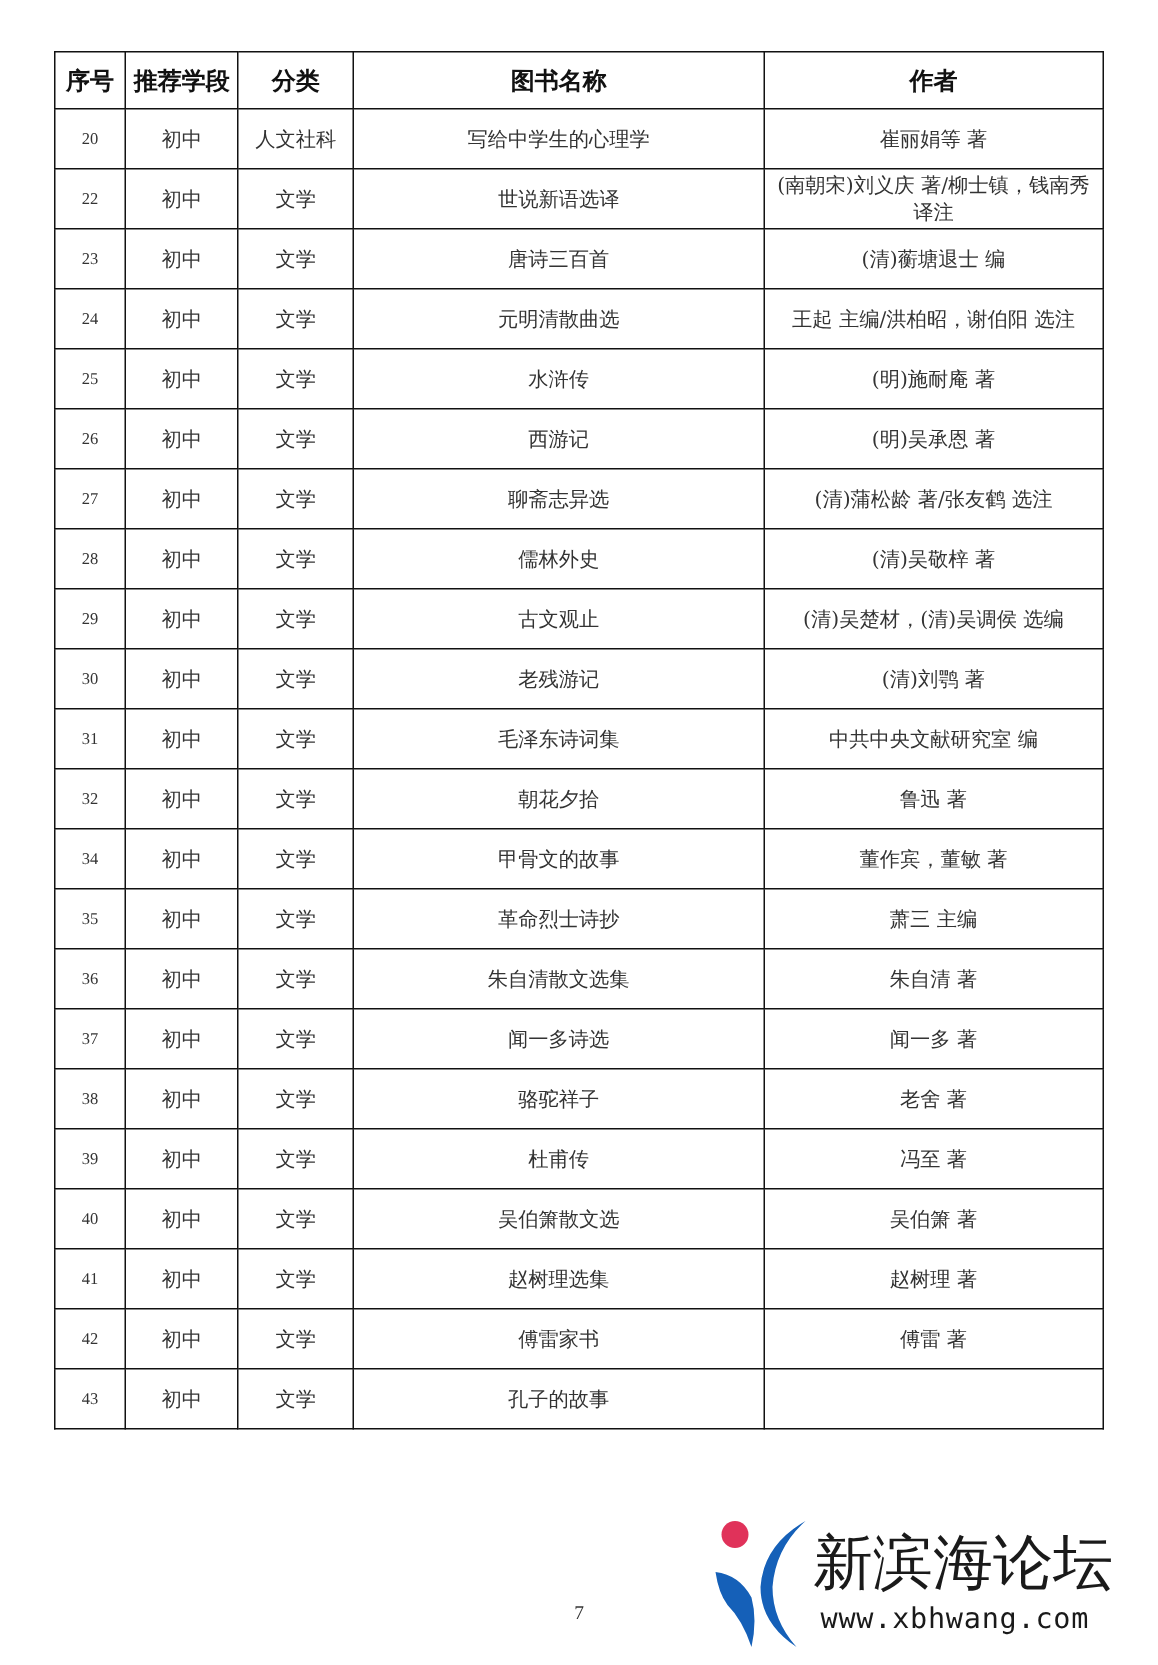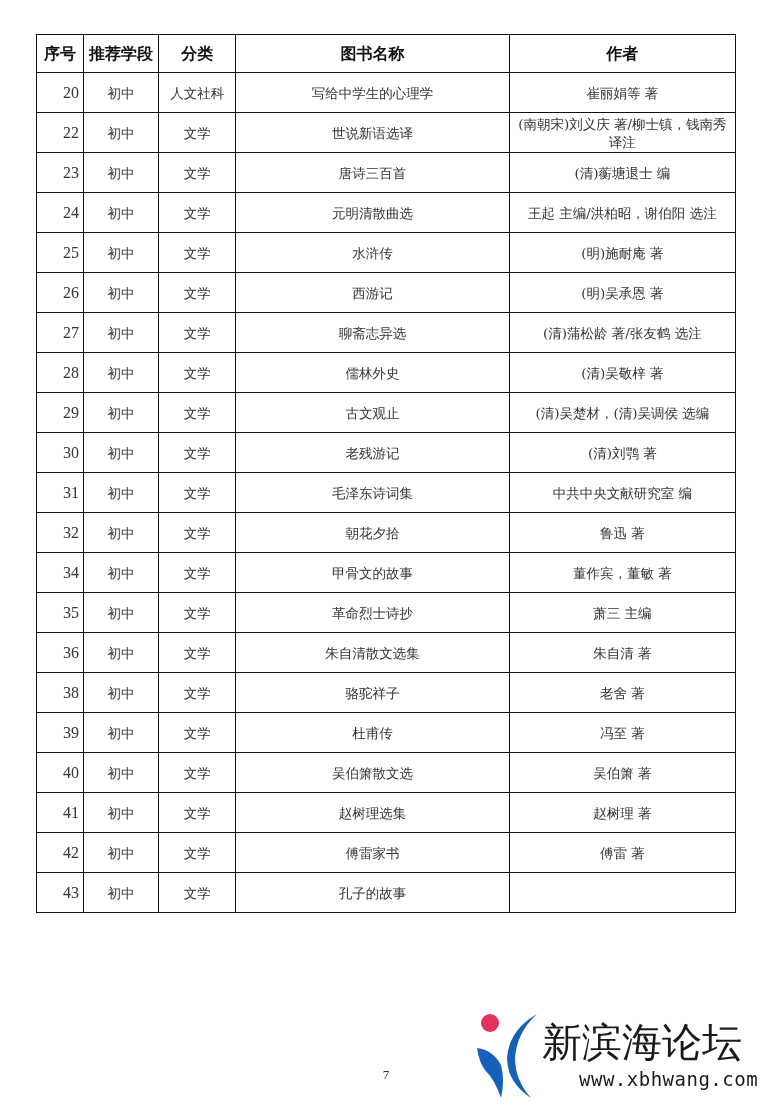--- a/index.html
+++ b/index.html
@@ -19,38 +19,38 @@
       text-align: center; vertical-align: middle;
       padding: 0 4px; overflow: hidden;
       font-size: 13.5px; line-height: 18px;
     }
     .tbl th {
       height: 37px; font-weight: bold;
       font-family: "DejaVu Sans", "Liberation Sans", sans-serif;
       font-size: 16px; color: #111;
     }
     .tbl td { height: 39px; color: #333; }
-    .tbl td.num { font-family: "Liberation Serif", serif; font-size: 16px; text-align: right; }
+    .tbl td.num { font-family: "Liberation Serif", serif; font-size: 11px; }
     .c1 { width: 47px; } .c2 { width: 75px; } .c3 { width: 77px; }
     .c4 { width: 273px; } .c5 { width: 226px; }
     .page-num {
       position: absolute; left: 0; width: 772px; top: 1067px;
       text-align: center; font-size: 13px; color: #333;
       font-family: "Liberation Serif", serif;
     }
     .wm { position: absolute; left: 475px; top: 1010px; width: 297px; height: 90px; text-align: center; }
     .wm-title {
       position: absolute; left: 67px; top: 10px;
       font-family: "DejaVu Sans", sans-serif; font-size: 40px; line-height: 44px;
       color: #1a1a1a; letter-spacing: 0px; background: rgba(255,255,255,0.55);
     }
     .wm-url {
       position: absolute; left: 72px; top: 58px;
       font-family: "DejaVu Sans Mono", "Liberation Mono", monospace; font-size: 19px;
-      color: #1a1a1a; letter-spacing: 0.5px; background: rgba(255,255,255,0.7); margin-left: 32px;
+      color: #1a1a1a; letter-spacing: 0.5px; background: rgba(255,255,255,0.7);
     }
   </style>
 </head>
 <body>
 
 <table class="tbl">
   <colgroup>
     <col class="c1">
       <col class="c2">
       <col class="c3">
@@ -166,20 +166,27 @@
         <td>萧三 主编</td>
       </tr>
       <tr>
         <td class="num">36</td>
         <td>初中</td>
         <td>文学</td>
         <td>朱自清散文选集</td>
         <td>朱自清 著</td>
       </tr>
       <tr>
+        <td class="num">37</td>
+        <td>初中</td>
+        <td>文学</td>
+        <td>闻一多诗选</td>
+        <td>闻一多 著</td>
+      </tr>
+      <tr>
         <td class="num">38</td>
         <td>初中</td>
         <td>文学</td>
         <td>骆驼祥子</td>
         <td>老舍 著</td>
       </tr>
       <tr>
         <td class="num">39</td>
         <td>初中</td>
         <td>文学</td>

